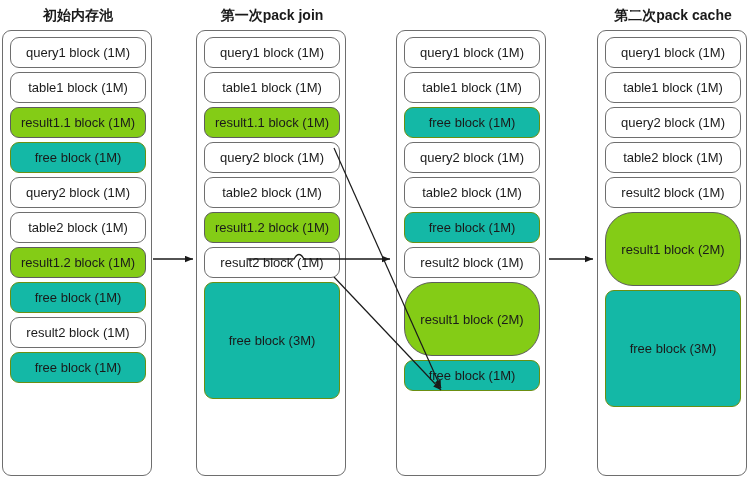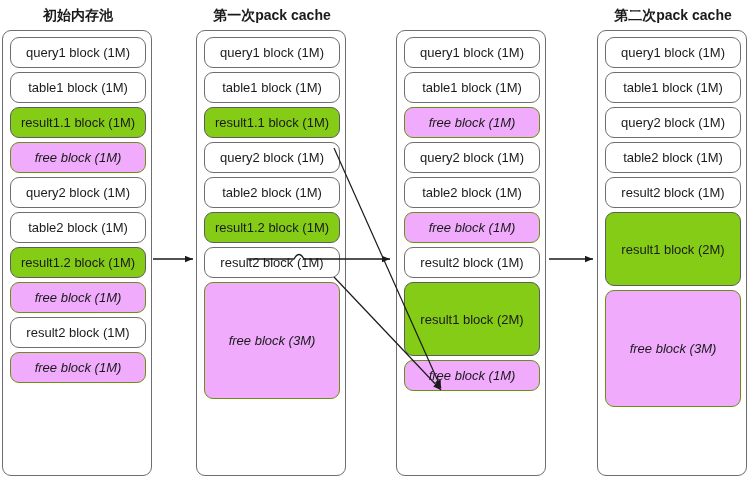--- a/index.html
+++ b/index.html
@@ -68,25 +68,24 @@
     align-items: center;
     justify-content: center;
     text-align: center;
     line-height: 15px;
   }
   .block.green {
     background: #84cc16;
     border-color: #5d5d5d;
   }
   .block.lime {
-    background: #f0abfc;
+    background: #14b8a6;
     border-color: #6b8f12;
-    font-style: italic;
   }
-  .block.h2 { height: 74px; }
+  .block.h2 { height: 74px; border-radius: 28px; }
   .block.h3 { height: 117px; }
   .block.last { margin-bottom: 0; }
 
   
   #col-0 { left: 2px; }
   #col-1 { left: 196px; }
   #col-2 { left: 396px; }
   #col-3 { left: 597px; }
 
   #arrows {
@@ -113,21 +112,21 @@
         <div class="block">table2 block (1M)</div>
         <div class="block green">result1.2 block (1M)</div>
         <div class="block lime">free block (1M)</div>
         <div class="block">result2 block (1M)</div>
         <div class="block lime last">free block (1M)</div>
       </div>
     </div>
   </div>
 
   <div class="column" id="col-1">
-    <div class="col-title">第一次pack cache</div>
+    <div class="col-title">第一次pack join</div>
     <div class="pool">
       <div class="blocks">
         <div class="block">query1 block (1M)</div>
         <div class="block">table1 block (1M)</div>
         <div class="block green">result1.1 block (1M)</div>
         <div class="block">query2 block (1M)</div>
         <div class="block">table2 block (1M)</div>
         <div class="block green">result1.2 block (1M)</div>
         <div class="block">result2 block (1M)</div>
         <div class="block lime h3 last">free block (3M)</div>

